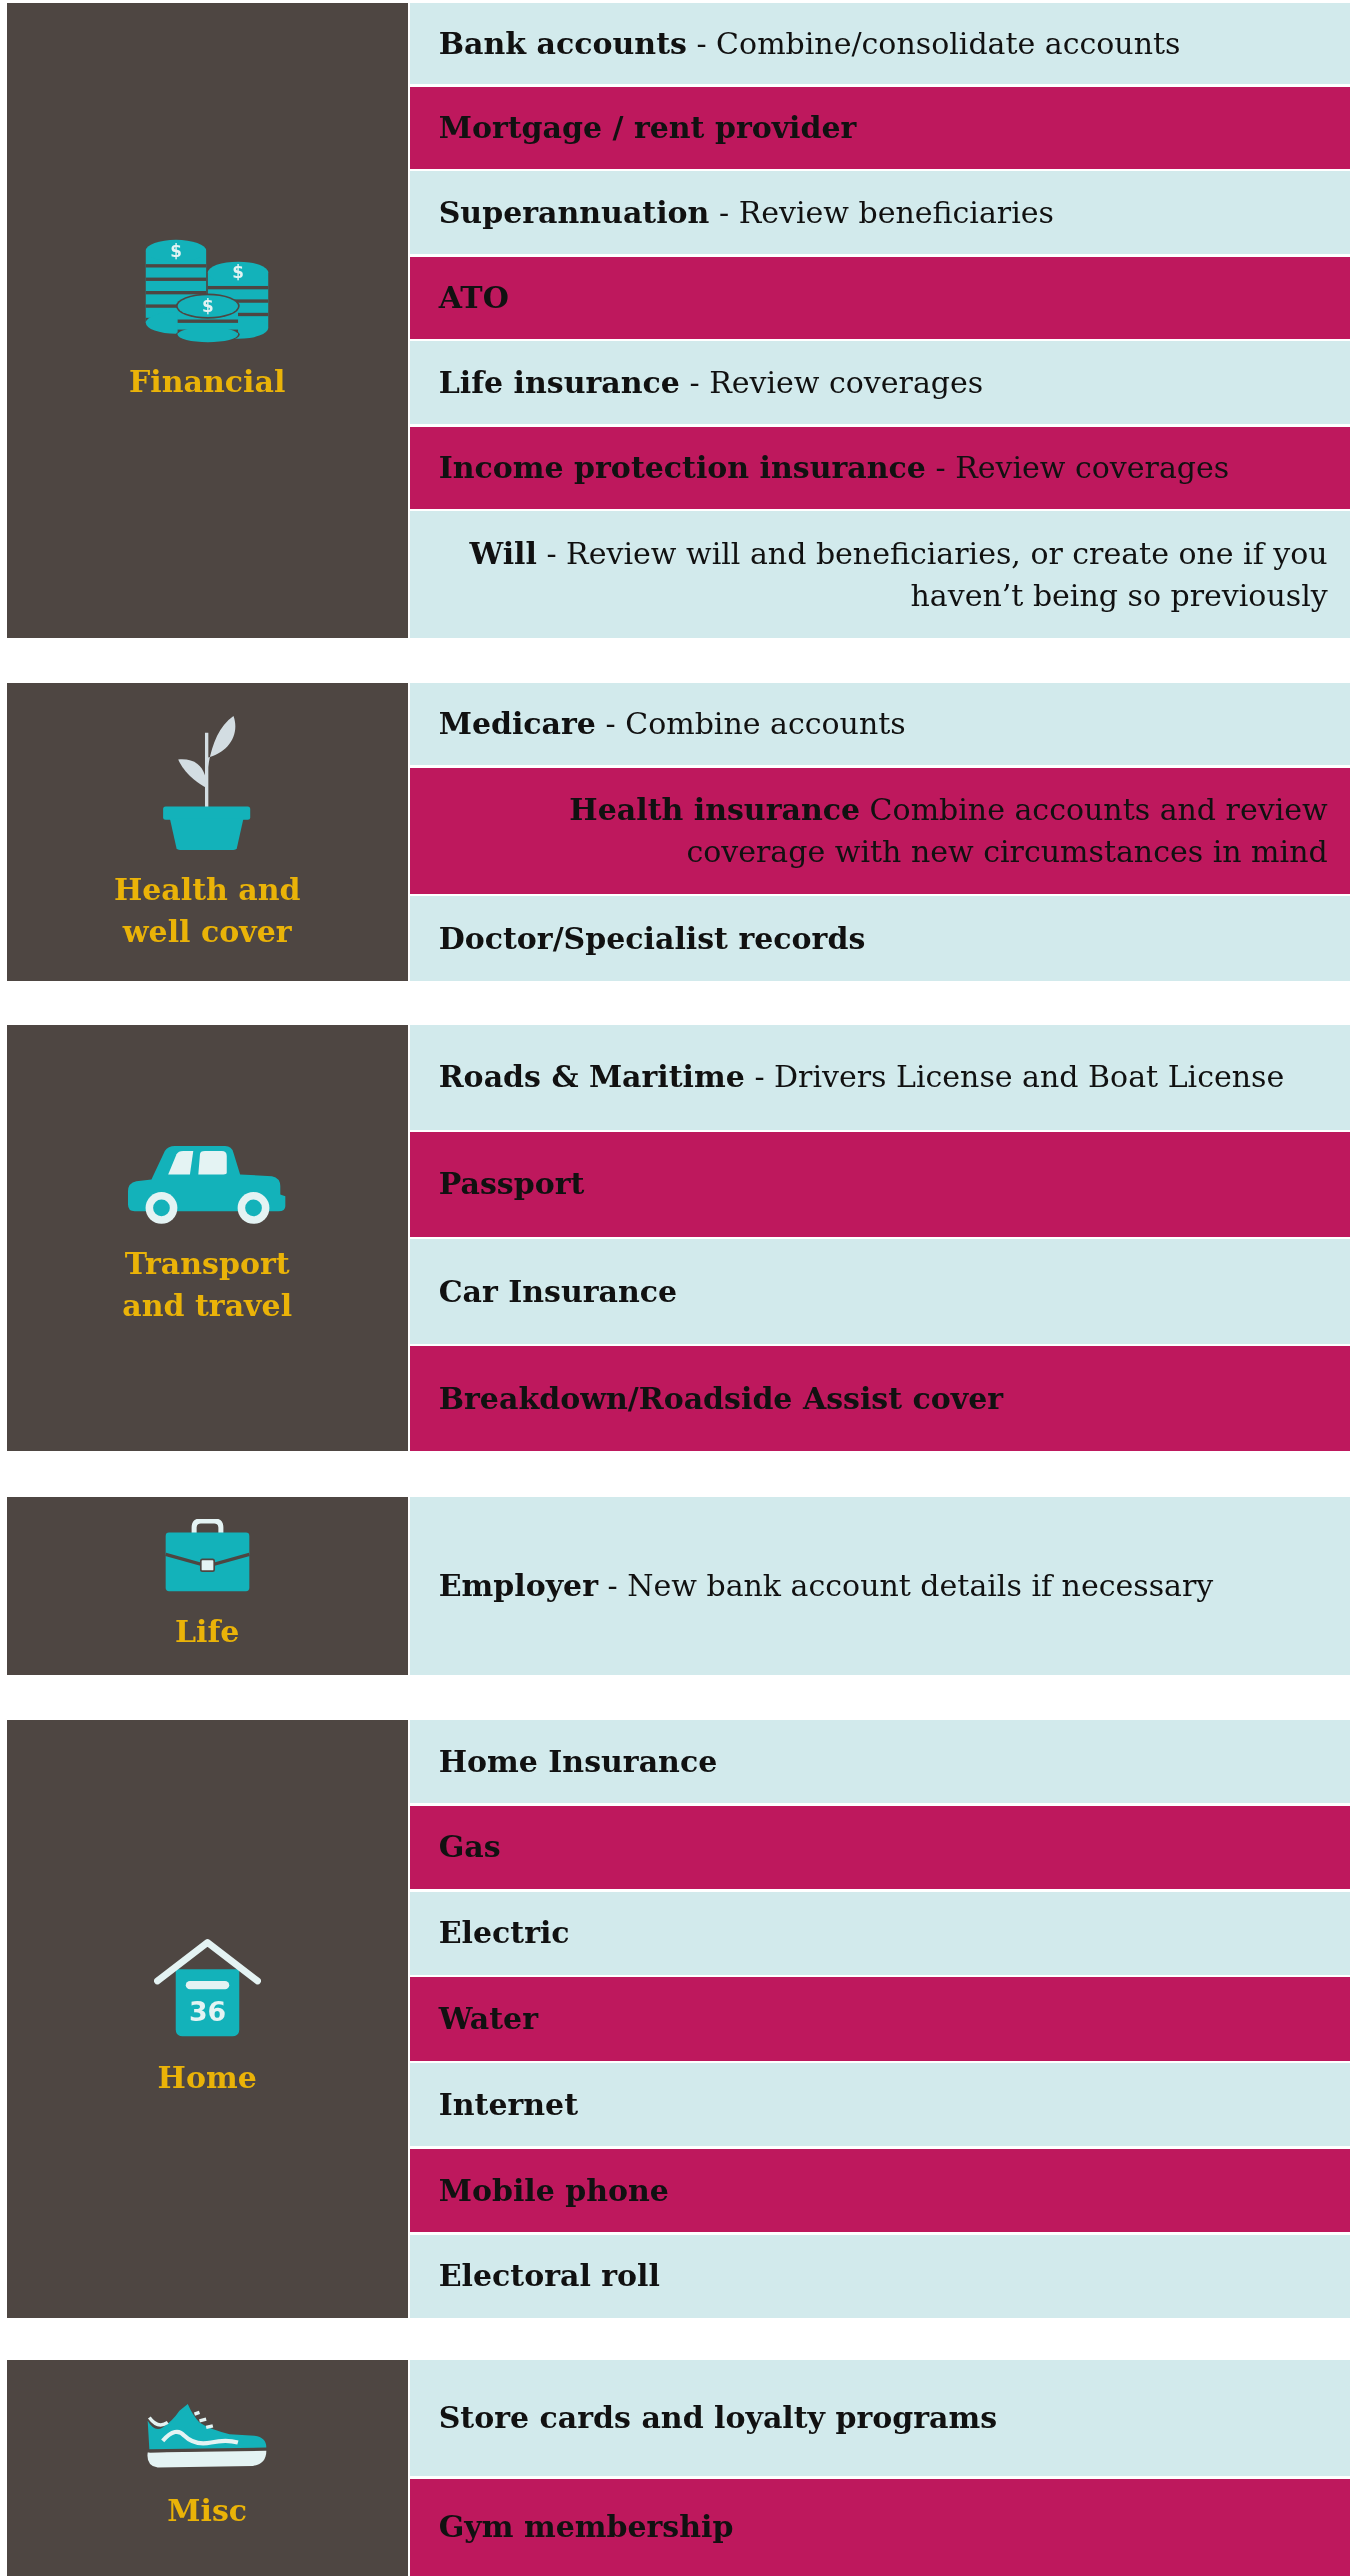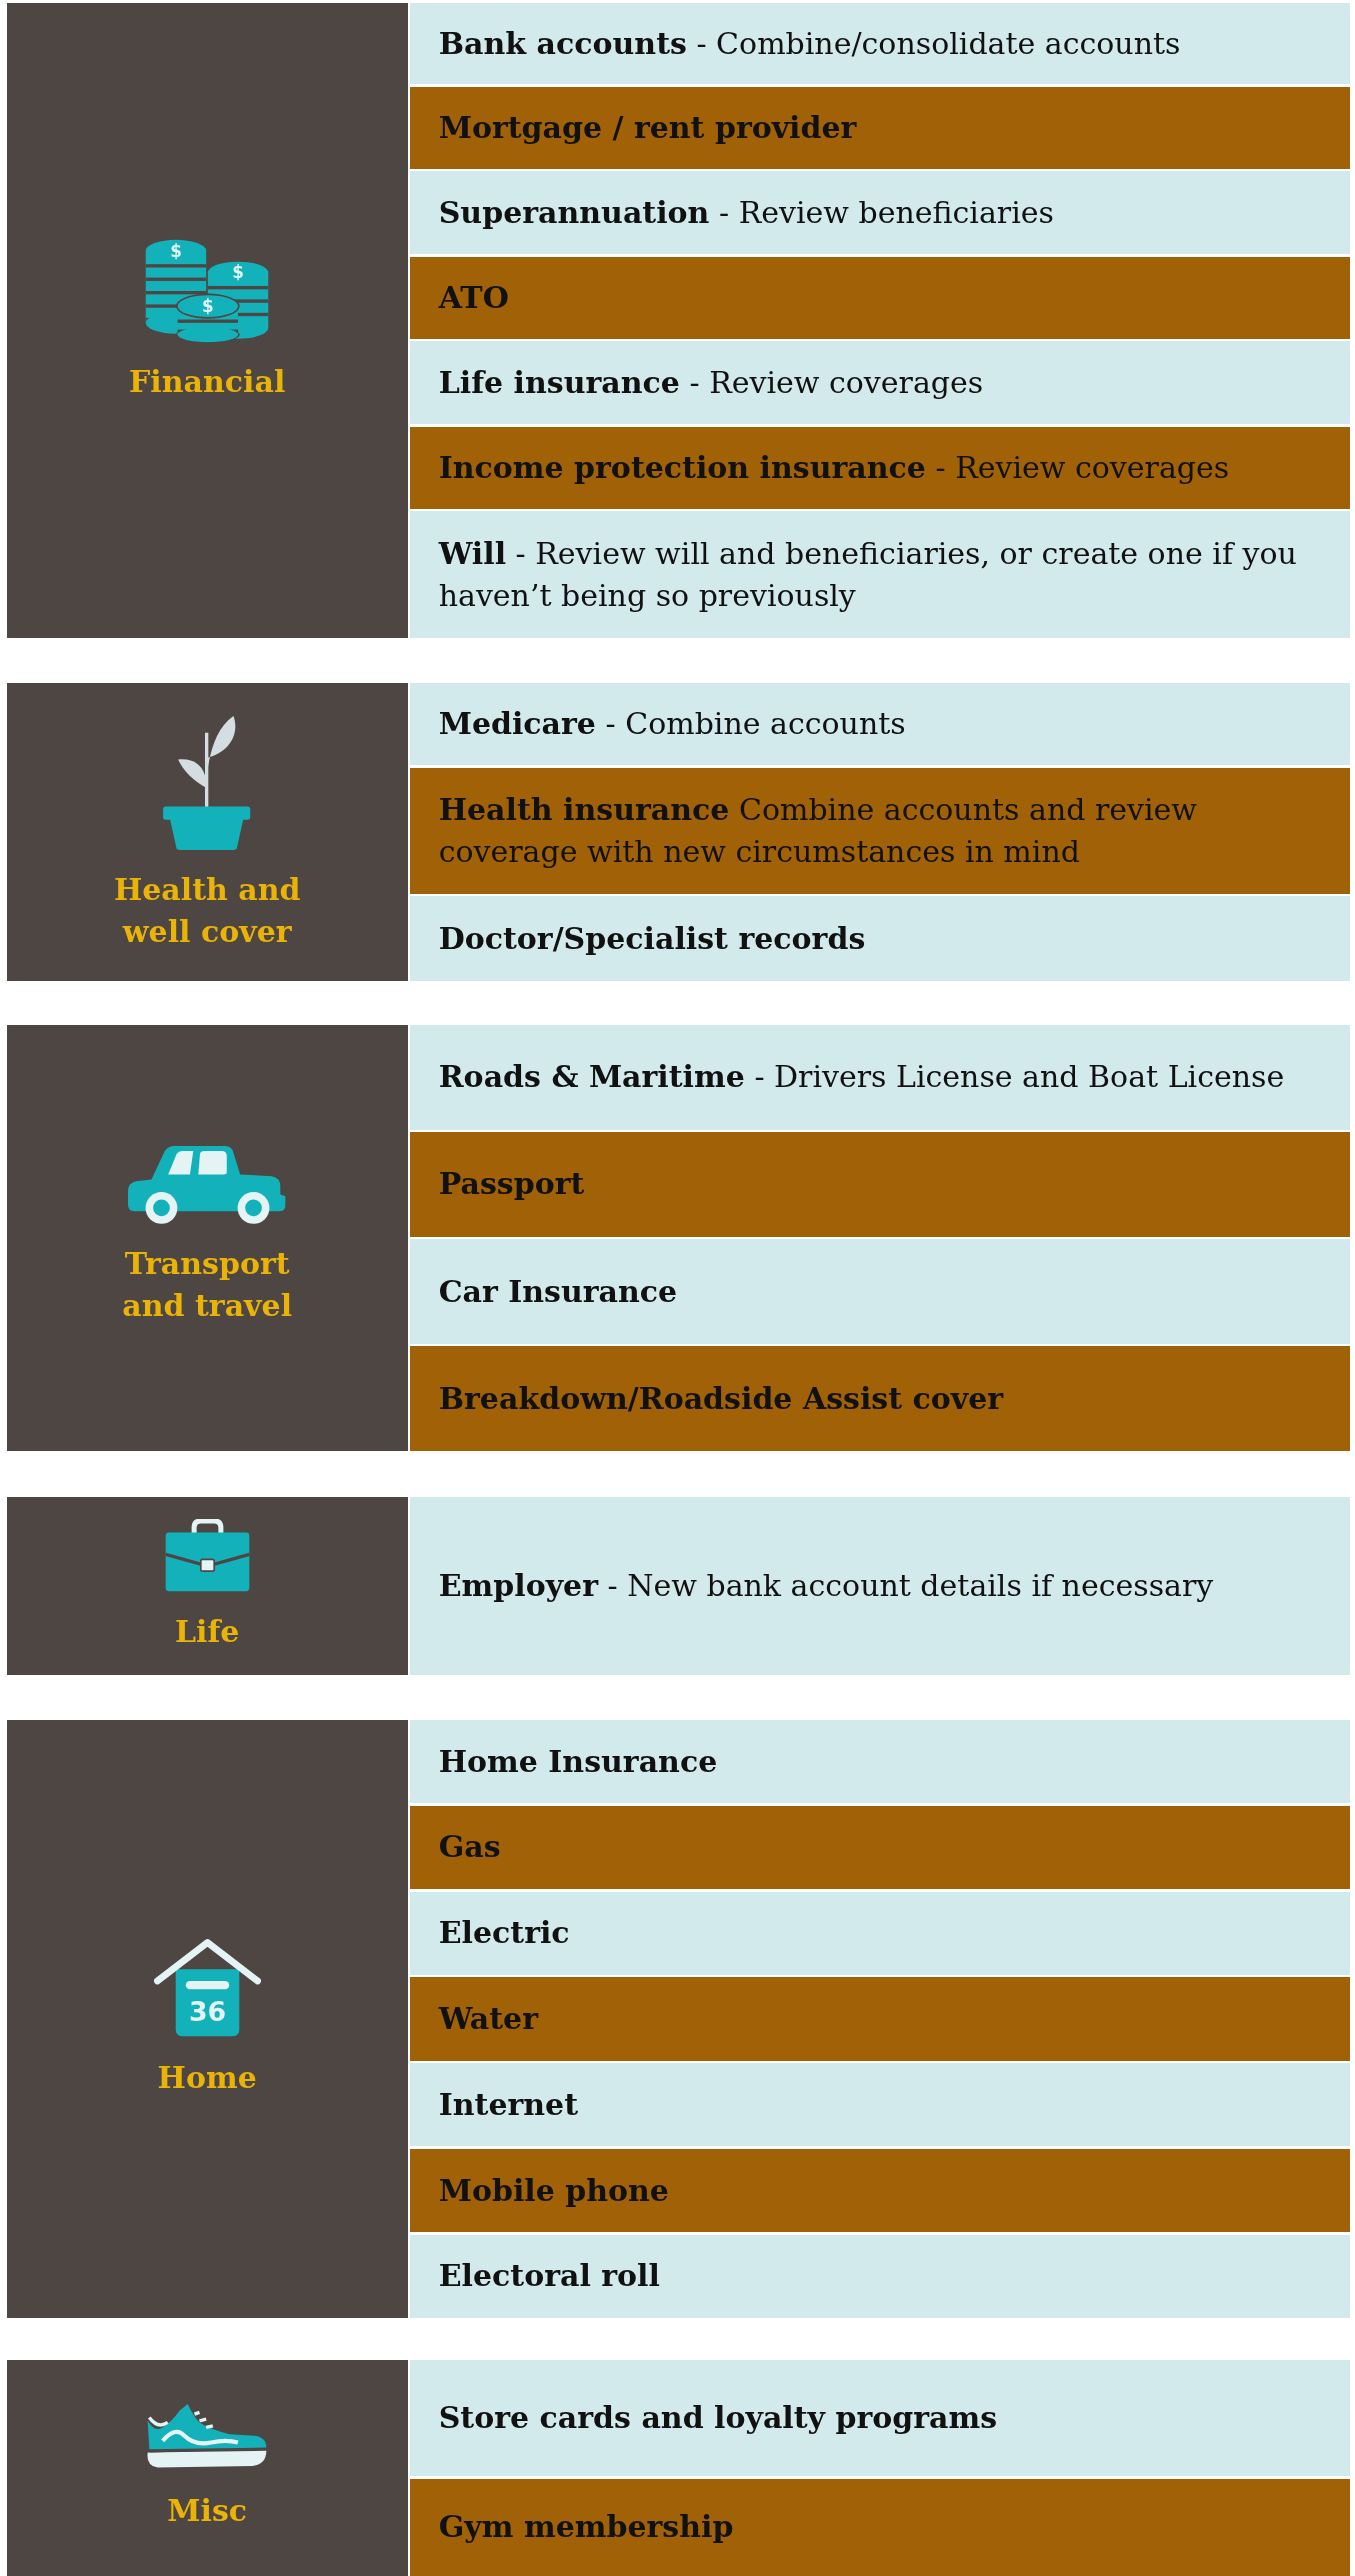--- a/index.html
+++ b/index.html
@@ -8,27 +8,27 @@
   .block { position: absolute; left: 6.7px; width: 1343px; display: flex; }
   .cat {
     width: 401px; flex: 0 0 401px; background: #4e4642;
     display: flex; flex-direction: column; align-items: center; justify-content: center;
     color: #ffffff;
   }
   .cat-label {
     font-family: "DejaVu Serif", serif; font-weight: bold; font-size: 30px;
     line-height: 42px; text-align: center; color: #eab308; margin-top: 18.4px;
   }
-  .items { flex: 1; margin-left: 2.5px; display: flex; flex-direction: column; gap: 2.5px; }
+  .items { flex: 1; margin-left: 2.5px; display: flex; flex-direction: column; gap: 2.5px; text-align: right; }
   .row {
     flex: 1; display: flex; align-items: center; padding: 0 22px 0 28.5px;
     font-size: 30px; line-height: 42px; color: #111111;
   }
   .row.dark { background: #d2eaec; }
-  .row.light { background: #a16207; }
+  .row.light { background: #be185d; }
   .row .t { font-weight: bold; }
   .row .d { font-weight: normal; }
   .icon svg { display: block; }
 </style>
 </head>
 <body>
 
 <section class="block" style="top:3.4px;height:635px;">
   <div class="cat">
     <div class="icon">

